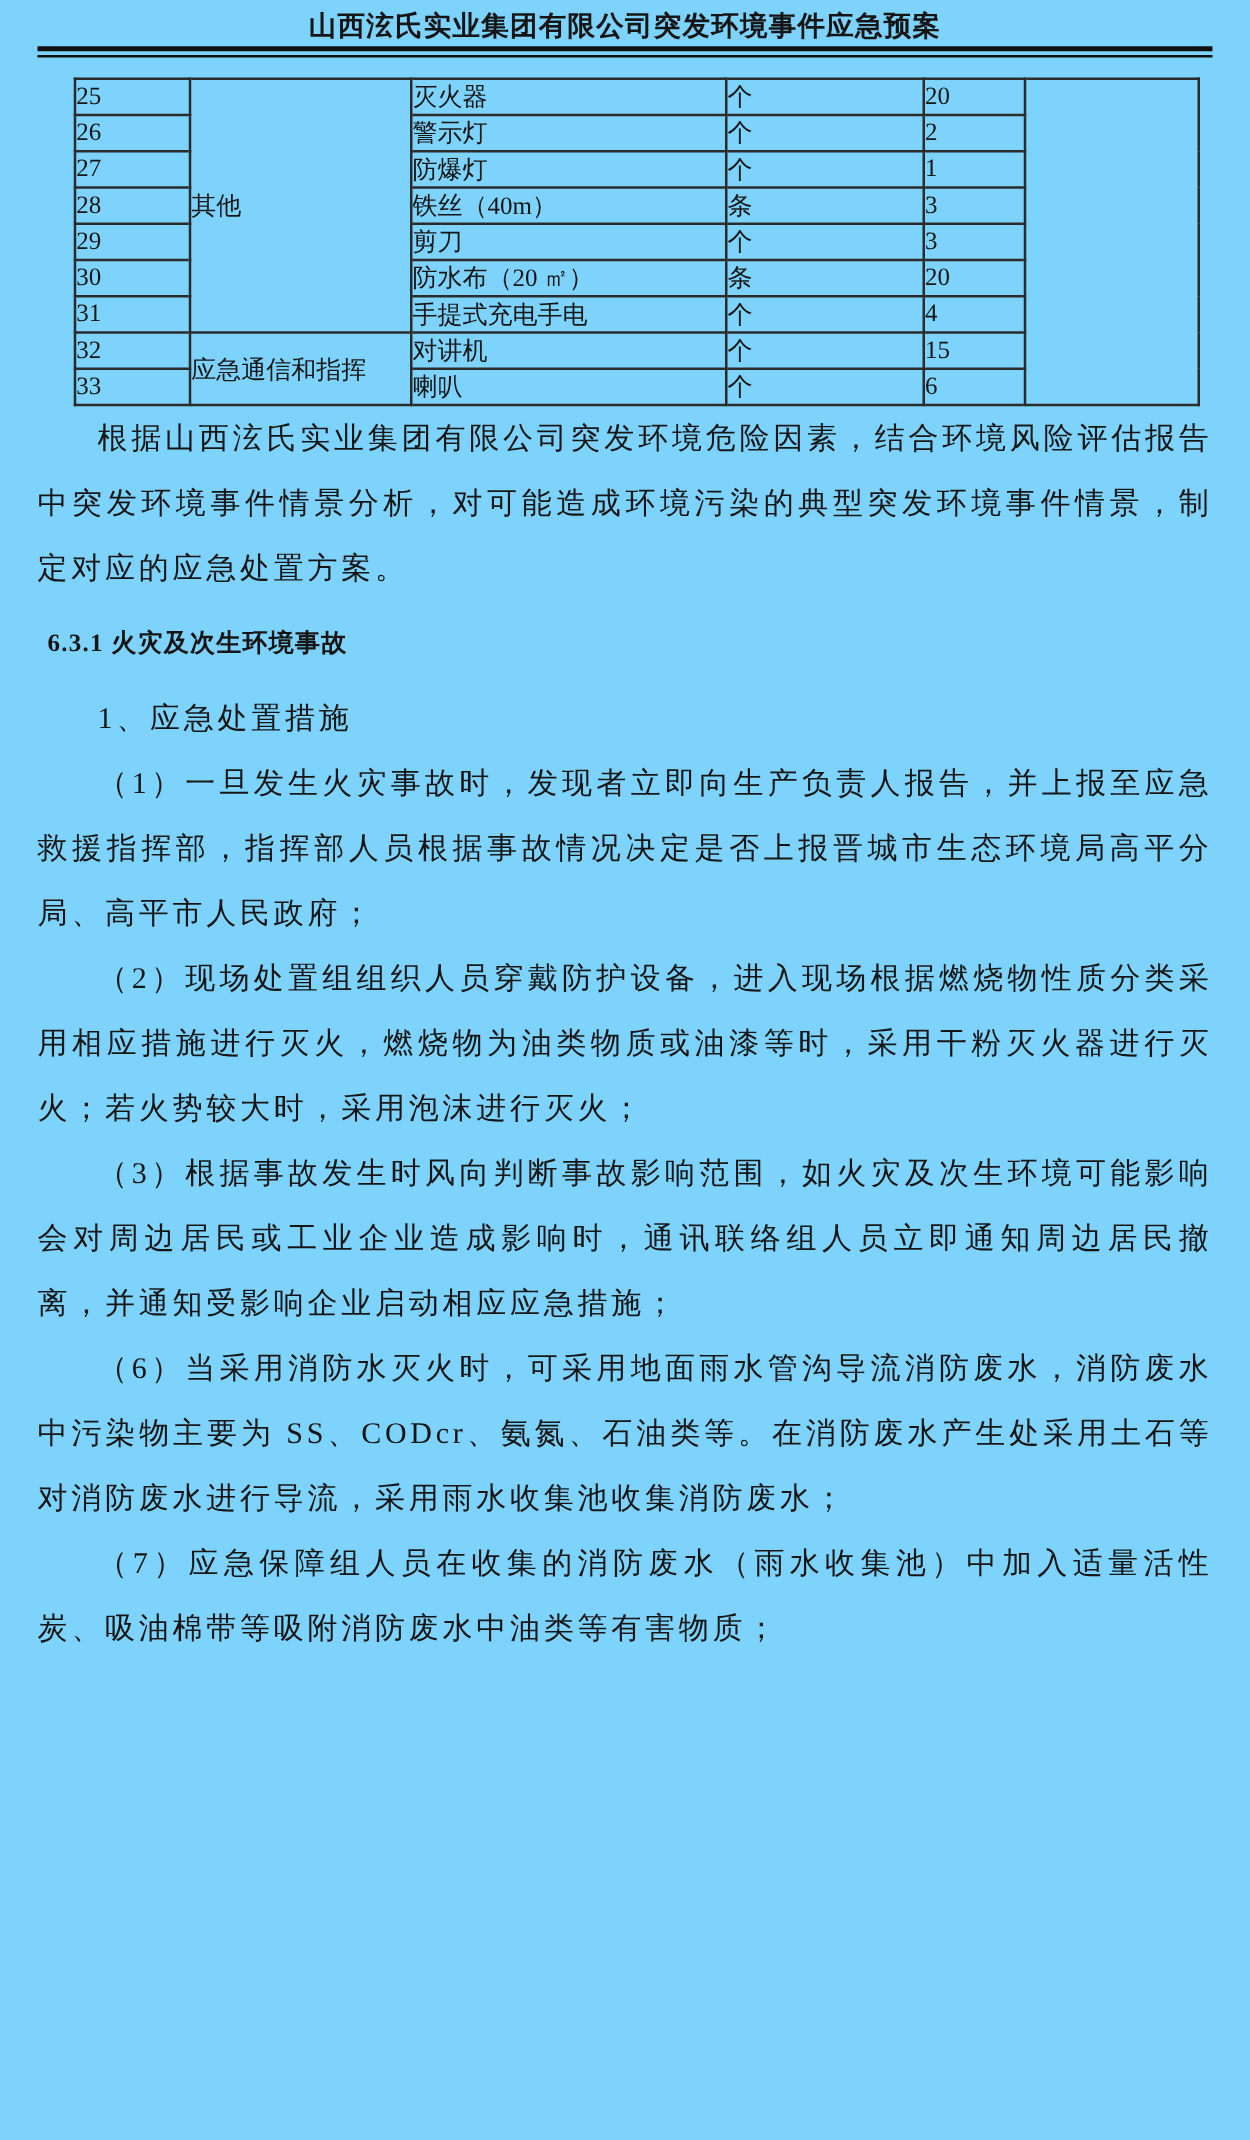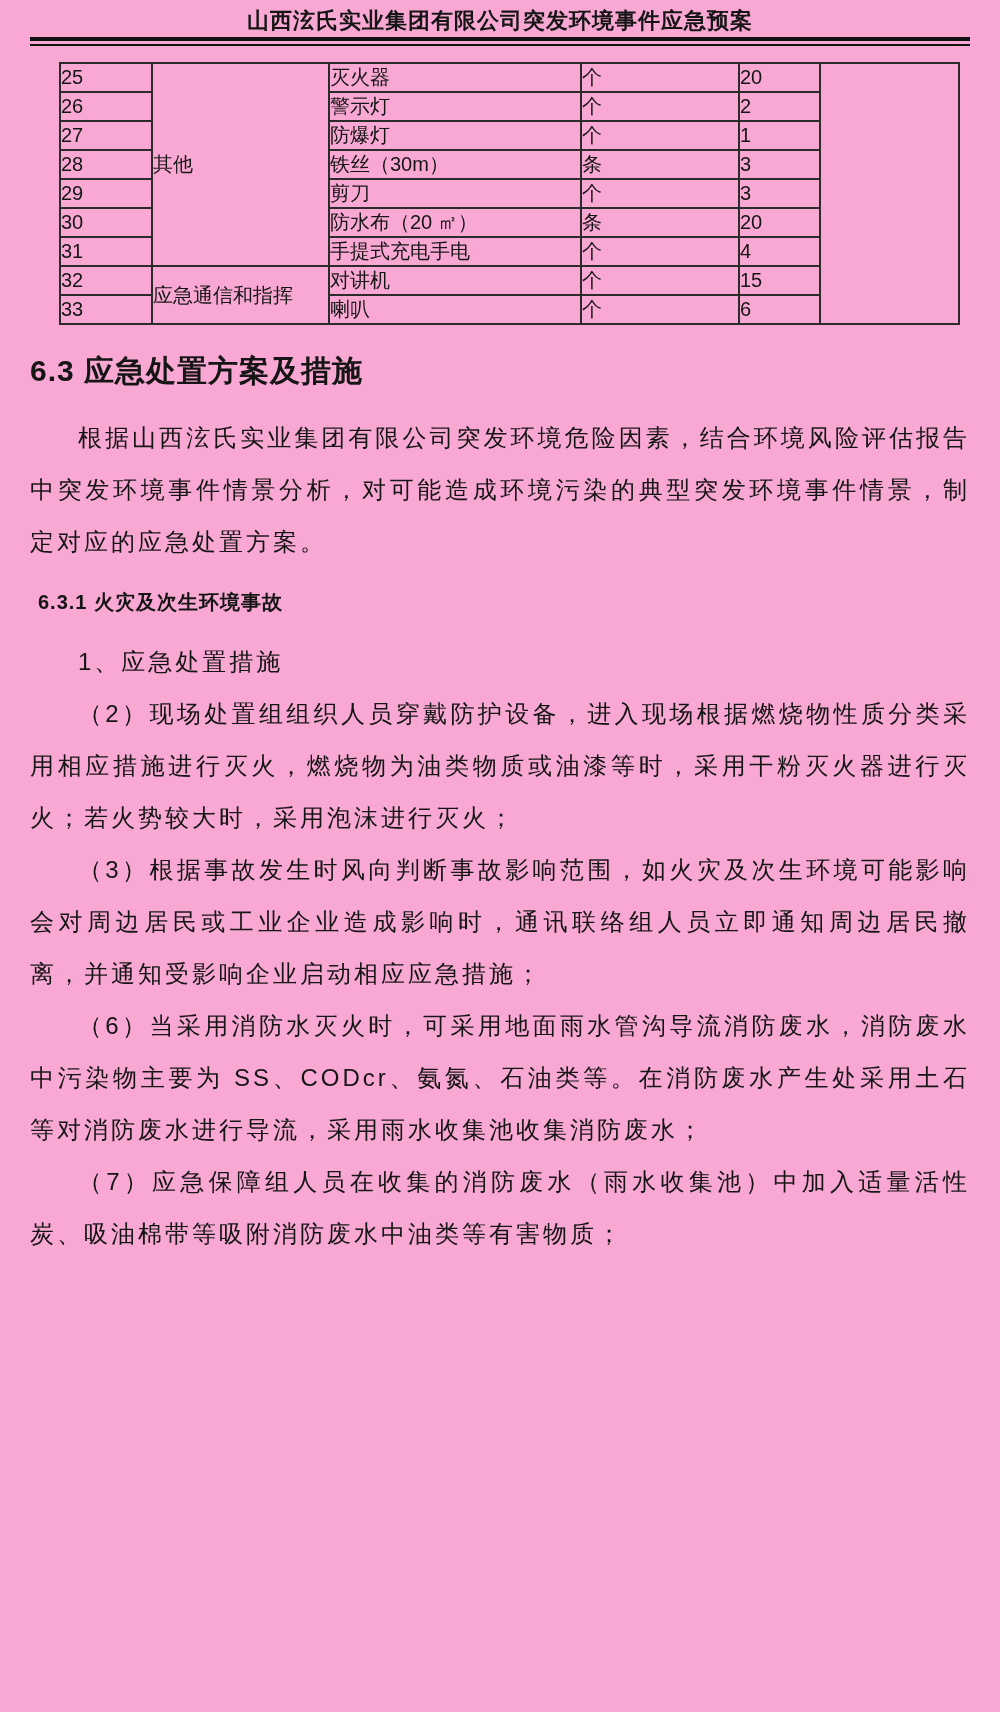--- a/index.html
+++ b/index.html
@@ -1,22 +1,22 @@
 <!DOCTYPE html>
 <html><head>
 <meta charset="utf-8">
 <style>
   html, body { margin: 0; padding: 0; background: #ffffff; }
   .doc {
     position: relative;
     width: 1000px;
     height: 1712px;
-    background: #f9a8d4;
+    background: #7dd3fc;
     color: #151515;
-    font-family: Liberation Sans, sans-serif;
+    font-family: Liberation Serif, serif;
     overflow: hidden;
   }
   .header-title {
     padding-top: 8px;
     height: 26px;
     line-height: 26px;
     text-align: center;
     font-size: 22px;
     font-weight: 700;
     letter-spacing: 1px;
@@ -117,21 +117,21 @@
         <td>2</td>
       </tr>
       <tr>
         <td>27</td>
         <td>防爆灯</td>
         <td>个</td>
         <td>1</td>
       </tr>
       <tr>
         <td>28</td>
-        <td>铁丝（30m）</td>
+        <td>铁丝（40m）</td>
         <td>条</td>
         <td>3</td>
       </tr>
       <tr>
         <td>29</td>
         <td>剪刀</td>
         <td>个</td>
         <td>3</td>
       </tr>
       <tr>
@@ -155,26 +155,26 @@
       </tr>
       <tr>
         <td>33</td>
         <td>喇叭</td>
         <td>个</td>
         <td>6</td>
       </tr>
     </tbody>
   </table>
 
-  <h1 class="sec">6.3 应急处置方案及措施</h1>
 
   <div class="body-text">
     <p>根据山西泫氏实业集团有限公司突发环境危险因素，结合环境风险评估报告中突发环境事件情景分析，对可能造成环境污染的典型突发环境事件情景，制定对应的应急处置方案。</p>
     <h2 class="subsec">6.3.1 火灾及次生环境事故</h2>
     <p>1、应急处置措施</p>
+    <p>（1）一旦发生火灾事故时，发现者立即向生产负责人报告，并上报至应急救援指挥部，指挥部人员根据事故情况决定是否上报晋城市生态环境局高平分局、高平市人民政府；</p>
     <p>（2）现场处置组组织人员穿戴防护设备，进入现场根据燃烧物性质分类采用相应措施进行灭火，燃烧物为油类物质或油漆等时，采用干粉灭火器进行灭火；若火势较大时，采用泡沫进行灭火；</p>
     <p>（3）根据事故发生时风向判断事故影响范围，如火灾及次生环境可能影响会对周边居民或工业企业造成影响时，通讯联络组人员立即通知周边居民撤离，并通知受影响企业启动相应应急措施；</p>
     <p>（6）当采用消防水灭火时，可采用地面雨水管沟导流消防废水，消防废水中污染物主要为 SS、CODcr、氨氮、石油类等。在消防废水产生处采用土石等对消防废水进行导流，采用雨水收集池收集消防废水；</p>
     <p>（7）应急保障组人员在收集的消防废水（雨水收集池）中加入适量活性炭、吸油棉带等吸附消防废水中油类等有害物质；</p>
   </div>
 
   <div class="page-number">46</div>
 
 </div>
 

